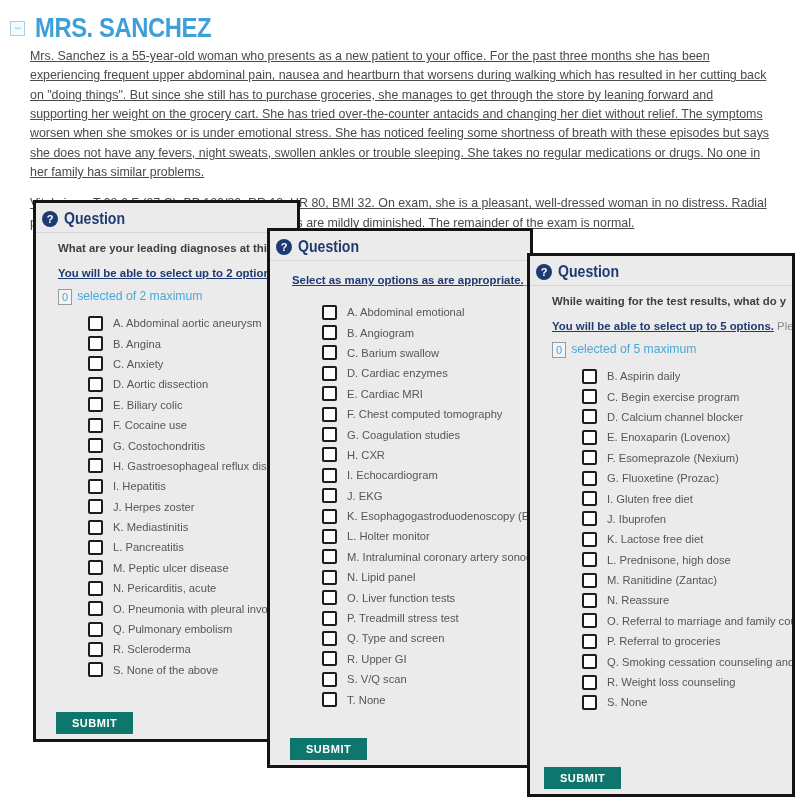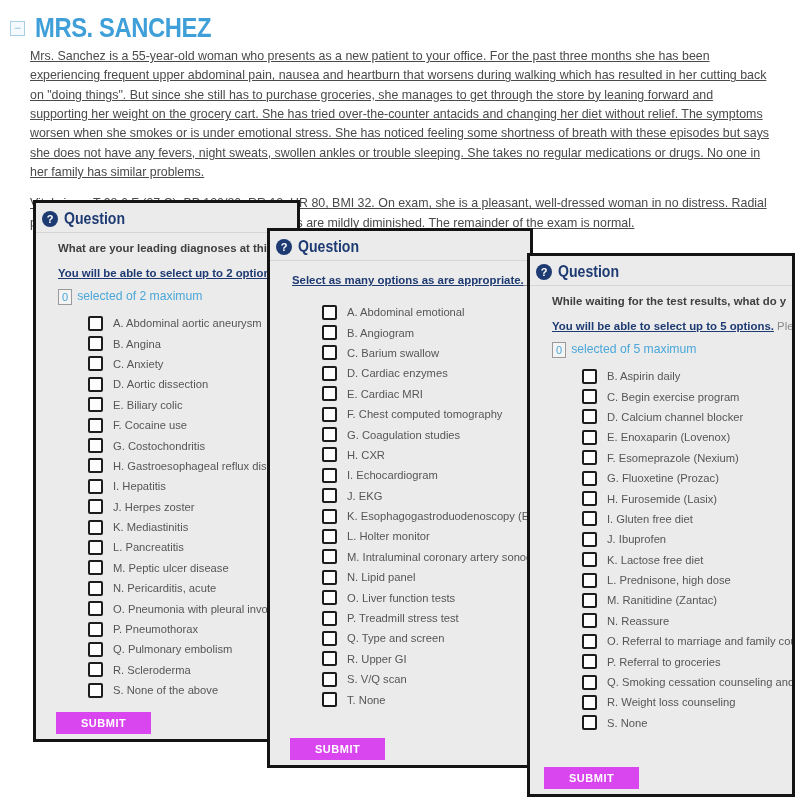--- a/index.html
+++ b/index.html
@@ -56,23 +56,23 @@
   }
   .options{margin:8px 0 0 52px;}
   .panel-2 .options{margin-top:16px;}
   .opt-row{display:flex;align-items:center;height:20.4px;gap:10px;}
   .checkbox{
     width:11px;height:11px;flex:0 0 11px;border:2px solid #1c1c1c;border-radius:2px;
     background:#fdfdfd;cursor:pointer;
   }
   .opt-label{font-size:11.2px;color:#565656;white-space:nowrap;}
   .submit-btn{
-    position:absolute;left:20px;bottom:5px;background:#d946ef;color:#ffffff;
+    position:absolute;left:20px;bottom:5px;background:#0f766e;color:#ffffff;
     border:none;font-family:"Liberation Sans",sans-serif;font-weight:bold;
-    font-size:11px;letter-spacing:0.5px;padding:5px 25px;cursor:pointer;
+    font-size:11px;letter-spacing:0.5px;padding:5px 16px;cursor:pointer;
   }
   .panel-3 .submit-btn{left:14px;}
 </style>
 </head>
 <body>
 
 <div class="page-header">
   <div class="collapse-box">−</div>
   <div class="page-title">MRS. SANCHEZ</div>
 </div>
@@ -150,24 +150,20 @@
       <div class="opt-row">
         <span class="checkbox"></span>
         <span class="opt-label">N. Pericarditis, acute</span>
       </div>
       <div class="opt-row">
         <span class="checkbox"></span>
         <span class="opt-label">O. Pneumonia with pleural involvement</span>
       </div>
       <div class="opt-row">
         <span class="checkbox"></span>
-        <span class="opt-label">P. Pneumothorax</span>
-      </div>
-      <div class="opt-row">
-        <span class="checkbox"></span>
         <span class="opt-label">Q. Pulmonary embolism</span>
       </div>
       <div class="opt-row">
         <span class="checkbox"></span>
         <span class="opt-label">R. Scleroderma</span>
       </div>
       <div class="opt-row">
         <span class="checkbox"></span>
         <span class="opt-label">S. None of the above</span>
       </div>
@@ -300,24 +296,20 @@
       <div class="opt-row">
         <span class="checkbox"></span>
         <span class="opt-label">F. Esomeprazole (Nexium)</span>
       </div>
       <div class="opt-row">
         <span class="checkbox"></span>
         <span class="opt-label">G. Fluoxetine (Prozac)</span>
       </div>
       <div class="opt-row">
         <span class="checkbox"></span>
-        <span class="opt-label">H. Furosemide (Lasix)</span>
-      </div>
-      <div class="opt-row">
-        <span class="checkbox"></span>
         <span class="opt-label">I. Gluten free diet</span>
       </div>
       <div class="opt-row">
         <span class="checkbox"></span>
         <span class="opt-label">J. Ibuprofen</span>
       </div>
       <div class="opt-row">
         <span class="checkbox"></span>
         <span class="opt-label">K. Lactose free diet</span>
       </div>

